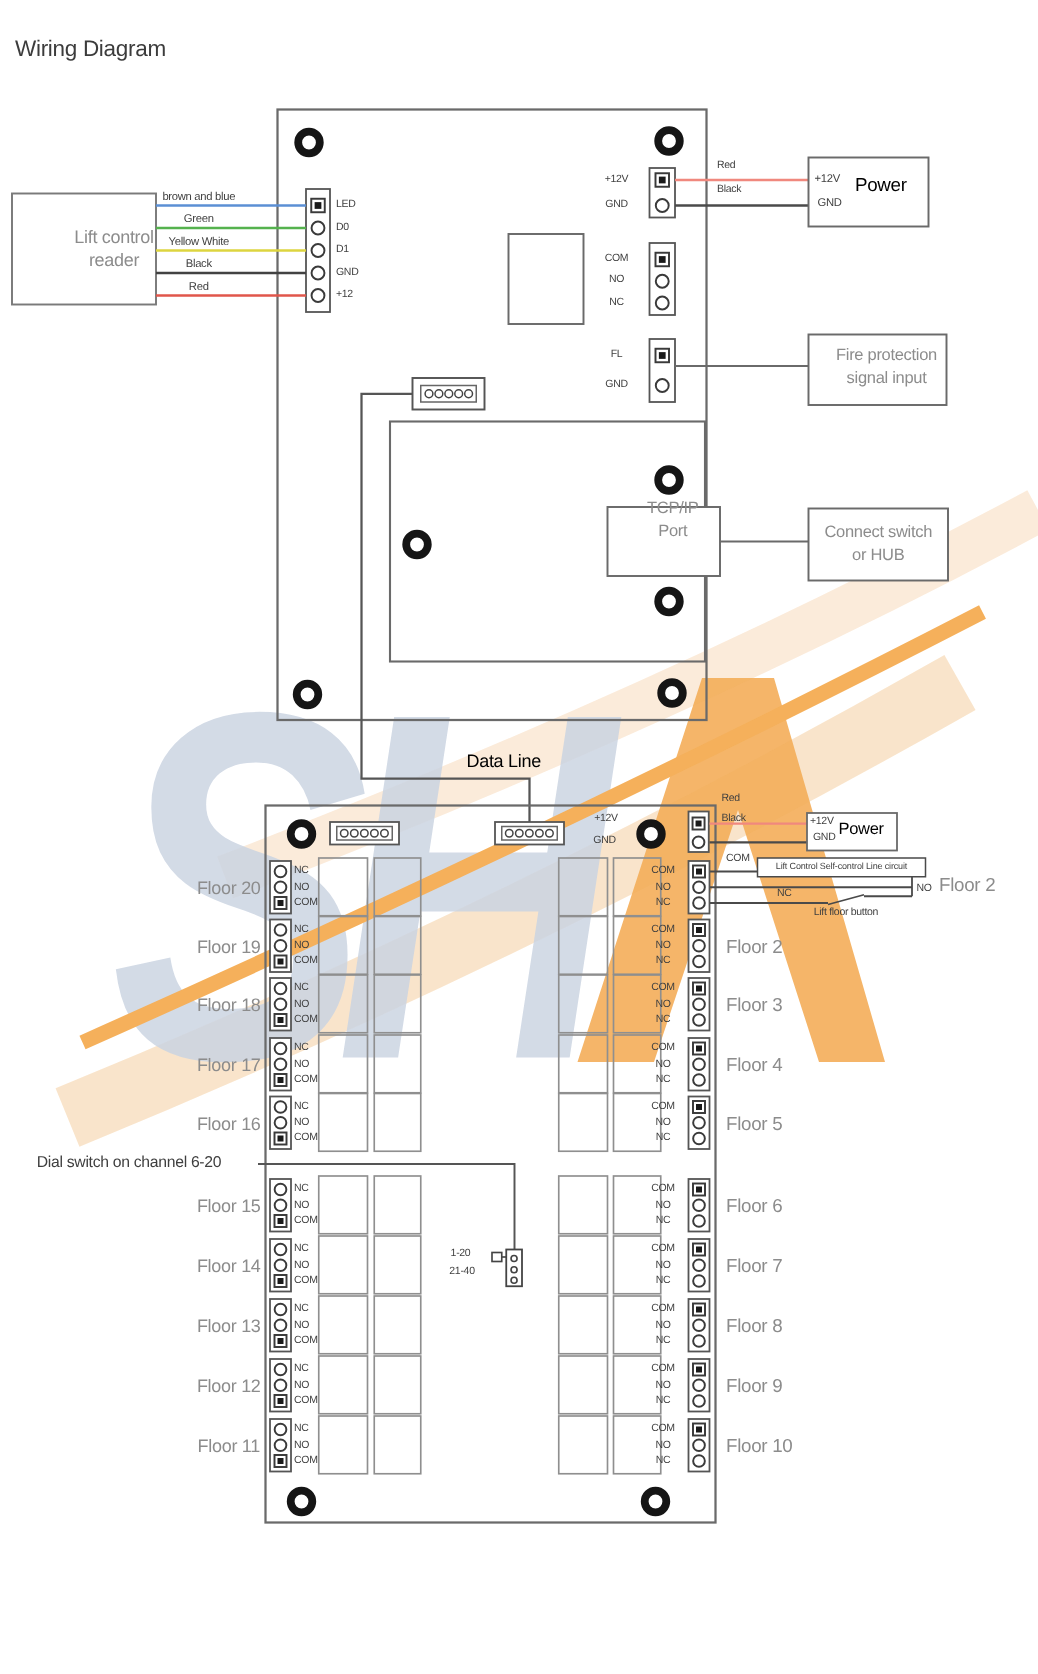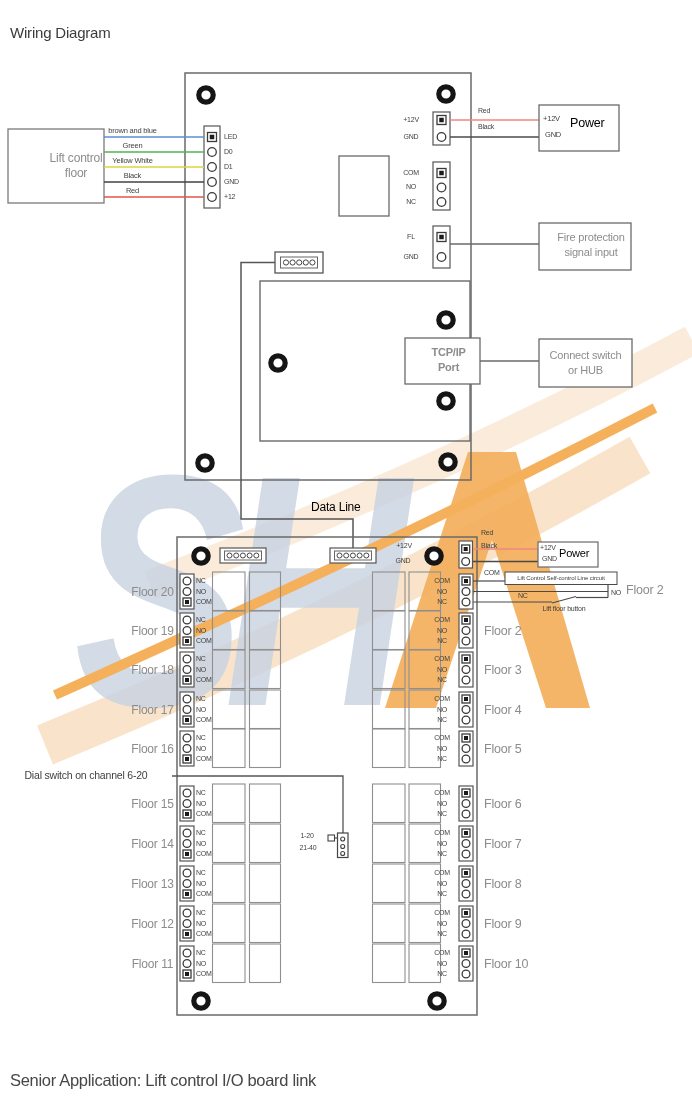--- a/index.html
+++ b/index.html
@@ -361,21 +361,21 @@
         </g>
     </g>
   </svg>
 
   <div id="labels">
     <div class="lbl title" style="left:10px;top:24px;">Wiring Diagram</div>
 
     
     <div class="lbl gray t12 c wrap2" style="left:10px;top:151px;width:92px;line-height:15px;">
       <div>Lift control</div>
-      <div>floor</div>
+      <div>reader</div>
     </div>
 
     
     <div class="lbl t75 r" style="left:88px;top:126px;width:89px;">brown and blue</div>
     <div class="lbl t75 r" style="left:88px;top:141px;width:89px;">Green</div>
     <div class="lbl t75 r" style="left:88px;top:156px;width:89px;">Yellow White</div>
     <div class="lbl t75 r" style="left:88px;top:171px;width:89px;">Black</div>
     <div class="lbl t75 r" style="left:88px;top:186px;width:89px;">Red</div>
 
     
@@ -401,21 +401,21 @@
 
     
     <div class="lbl t7 r" style="left:391px;top:232.5px;width:40px;">FL</div>
     <div class="lbl t7 r" style="left:391px;top:252.5px;width:40px;">GND</div>
     <div class="lbl gray t11 c wrap2" style="left:540px;top:230px;width:102px;">
       <div>Fire protection</div>
       <div>signal input</div>
     </div>
 
     
-    <div class="lbl gray t11 c wrap2" style="left:406px;top:345px;width:85px;font-weight:bold;">
+    <div class="lbl gray t11 c wrap2" style="left:406px;top:332px;width:85px;">
       <div>TCP/IP</div>
       <div>Port</div>
     </div>
     <div class="lbl gray t11 c wrap2" style="left:540px;top:348px;width:91px;">
       <div>Connect switch</div>
       <div>or HUB</div>
     </div>
 
     <div class="lbl t12 mid" style="left:291px;top:500px;">Data Line</div>
 
@@ -432,18 +432,17 @@
     <div class="lbl t6 c" style="left:506px;top:574.5px;width:110px;">Lift Control Self-control Line circuit</div>
     <div class="lbl t7" style="left:518px;top:592px;">NC</div>
     <div class="lbl t7" style="left:611px;top:588.5px;">NO</div>
     <div class="lbl t125 gray" style="left:626px;top:583px;">Floor 2</div>
     <div class="lbl t7 c" style="left:519px;top:604.5px;width:90px;">Lift floor button</div>
 
     <div class="lbl r" style="left:0px;top:768.5px;width:172px;font-size:10.5px;">Dial switch on channel 6-20</div>
     <div class="lbl t7 r" style="left:287px;top:831.5px;width:40px;">1-20</div>
     <div class="lbl t7 r" style="left:288px;top:843.5px;width:40px;">21-40</div>
 
-    <div class="lbl footer" style="left:10px;top:1071px;">Senior Application: Lift control I/O board link</div>
 
     
     <span id="genLabels"><div class="lbl t7" style="left:196px;top:577px;">NC</div><div class="lbl t7" style="left:196px;top:587.5px;">NO</div><div class="lbl t7" style="left:196px;top:598px;">COM</div><div class="lbl t12 gray r" style="left:95px;top:585px;width:75px;">Floor 20</div><div class="lbl t7 r" style="left:427px;top:577px;width:30px;">COM</div><div class="lbl t7 r" style="left:427px;top:587.5px;width:30px;">NO</div><div class="lbl t7 r" style="left:427px;top:598px;width:30px;">NC</div><div class="lbl t7" style="left:196px;top:616px;">NC</div><div class="lbl t7" style="left:196px;top:626.5px;">NO</div><div class="lbl t7" style="left:196px;top:637px;">COM</div><div class="lbl t12 gray r" style="left:95px;top:624px;width:75px;">Floor 19</div><div class="lbl t7 r" style="left:427px;top:616px;width:30px;">COM</div><div class="lbl t7 r" style="left:427px;top:626.5px;width:30px;">NO</div><div class="lbl t7 r" style="left:427px;top:637px;width:30px;">NC</div><div class="lbl t125 gray" style="left:484px;top:624px;">Floor 2</div><div class="lbl t7" style="left:196px;top:655px;">NC</div><div class="lbl t7" style="left:196px;top:665.5px;">NO</div><div class="lbl t7" style="left:196px;top:676px;">COM</div><div class="lbl t12 gray r" style="left:95px;top:663px;width:75px;">Floor 18</div><div class="lbl t7 r" style="left:427px;top:655px;width:30px;">COM</div><div class="lbl t7 r" style="left:427px;top:665.5px;width:30px;">NO</div><div class="lbl t7 r" style="left:427px;top:676px;width:30px;">NC</div><div class="lbl t125 gray" style="left:484px;top:663px;">Floor 3</div><div class="lbl t7" style="left:196px;top:695px;">NC</div><div class="lbl t7" style="left:196px;top:705.5px;">NO</div><div class="lbl t7" style="left:196px;top:716px;">COM</div><div class="lbl t12 gray r" style="left:95px;top:703px;width:75px;">Floor 17</div><div class="lbl t7 r" style="left:427px;top:695px;width:30px;">COM</div><div class="lbl t7 r" style="left:427px;top:705.5px;width:30px;">NO</div><div class="lbl t7 r" style="left:427px;top:716px;width:30px;">NC</div><div class="lbl t125 gray" style="left:484px;top:703px;">Floor 4</div><div class="lbl t7" style="left:196px;top:734px;">NC</div><div class="lbl t7" style="left:196px;top:744.5px;">NO</div><div class="lbl t7" style="left:196px;top:755px;">COM</div><div class="lbl t12 gray r" style="left:95px;top:742px;width:75px;">Floor 16</div><div class="lbl t7 r" style="left:427px;top:734px;width:30px;">COM</div><div class="lbl t7 r" style="left:427px;top:744.5px;width:30px;">NO</div><div class="lbl t7 r" style="left:427px;top:755px;width:30px;">NC</div><div class="lbl t125 gray" style="left:484px;top:742px;">Floor 5</div><div class="lbl t7" style="left:196px;top:789px;">NC</div><div class="lbl t7" style="left:196px;top:799.5px;">NO</div><div class="lbl t7" style="left:196px;top:810px;">COM</div><div class="lbl t12 gray r" style="left:95px;top:797px;width:75px;">Floor 15</div><div class="lbl t7 r" style="left:427px;top:789px;width:30px;">COM</div><div class="lbl t7 r" style="left:427px;top:799.5px;width:30px;">NO</div><div class="lbl t7 r" style="left:427px;top:810px;width:30px;">NC</div><div class="lbl t125 gray" style="left:484px;top:797px;">Floor 6</div><div class="lbl t7" style="left:196px;top:829px;">NC</div><div class="lbl t7" style="left:196px;top:839.5px;">NO</div><div class="lbl t7" style="left:196px;top:850px;">COM</div><div class="lbl t12 gray r" style="left:95px;top:837px;width:75px;">Floor 14</div><div class="lbl t7 r" style="left:427px;top:829px;width:30px;">COM</div><div class="lbl t7 r" style="left:427px;top:839.5px;width:30px;">NO</div><div class="lbl t7 r" style="left:427px;top:850px;width:30px;">NC</div><div class="lbl t125 gray" style="left:484px;top:837px;">Floor 7</div><div class="lbl t7" style="left:196px;top:869px;">NC</div><div class="lbl t7" style="left:196px;top:879.5px;">NO</div><div class="lbl t7" style="left:196px;top:890px;">COM</div><div class="lbl t12 gray r" style="left:95px;top:877px;width:75px;">Floor 13</div><div class="lbl t7 r" style="left:427px;top:869px;width:30px;">COM</div><div class="lbl t7 r" style="left:427px;top:879.5px;width:30px;">NO</div><div class="lbl t7 r" style="left:427px;top:890px;width:30px;">NC</div><div class="lbl t125 gray" style="left:484px;top:877px;">Floor 8</div><div class="lbl t7" style="left:196px;top:909px;">NC</div><div class="lbl t7" style="left:196px;top:919.5px;">NO</div><div class="lbl t7" style="left:196px;top:930px;">COM</div><div class="lbl t12 gray r" style="left:95px;top:917px;width:75px;">Floor 12</div><div class="lbl t7 r" style="left:427px;top:909px;width:30px;">COM</div><div class="lbl t7 r" style="left:427px;top:919.5px;width:30px;">NO</div><div class="lbl t7 r" style="left:427px;top:930px;width:30px;">NC</div><div class="lbl t125 gray" style="left:484px;top:917px;">Floor 9</div><div class="lbl t7" style="left:196px;top:949px;">NC</div><div class="lbl t7" style="left:196px;top:959.5px;">NO</div><div class="lbl t7" style="left:196px;top:970px;">COM</div><div class="lbl t12 gray r" style="left:95px;top:957px;width:75px;">Floor 11</div><div class="lbl t7 r" style="left:427px;top:949px;width:30px;">COM</div><div class="lbl t7 r" style="left:427px;top:959.5px;width:30px;">NO</div><div class="lbl t7 r" style="left:427px;top:970px;width:30px;">NC</div><div class="lbl t125 gray" style="left:484px;top:957px;">Floor 10</div></span>
   </div>
 </div>
 
 </body></html>

